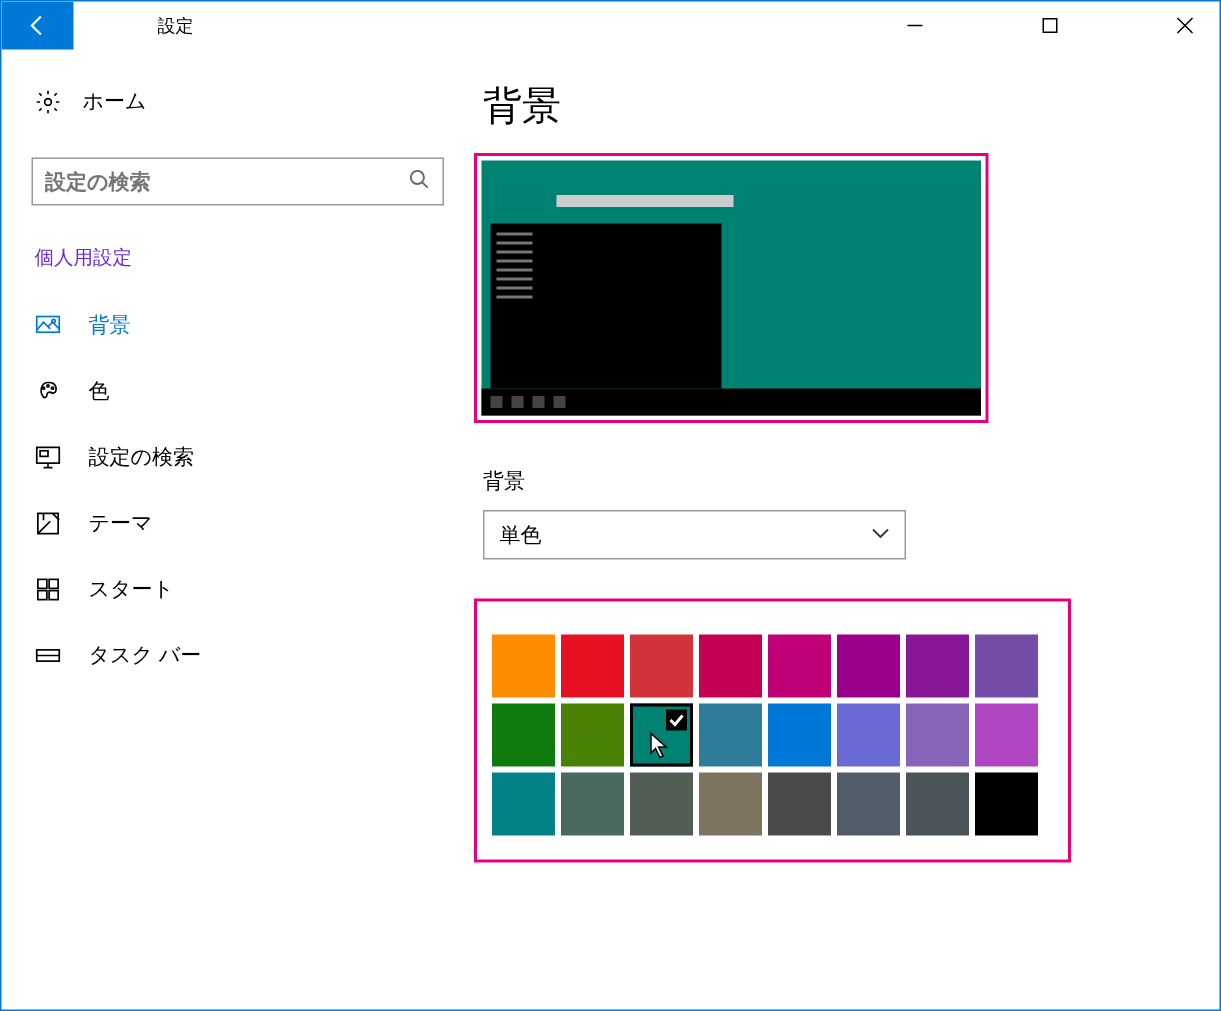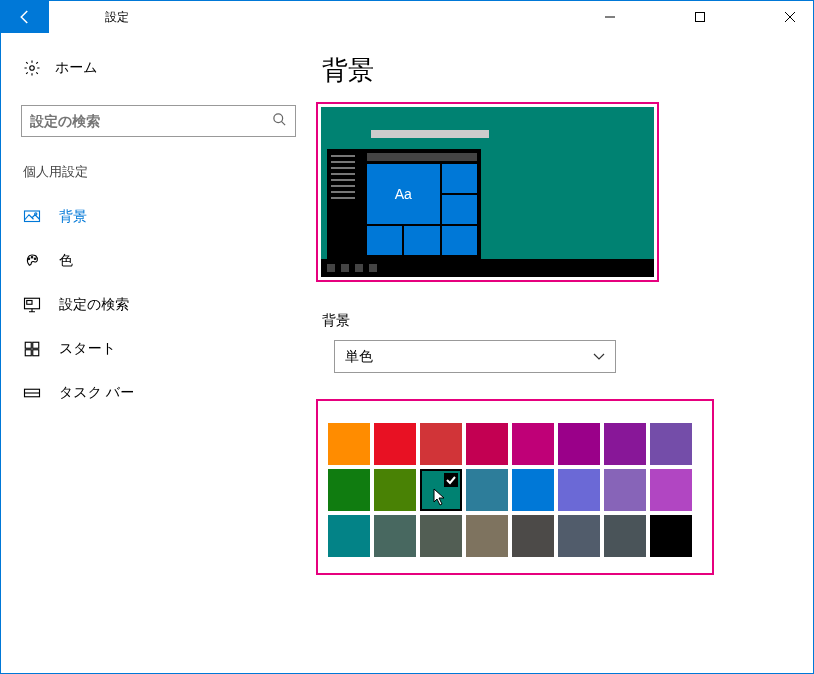--- a/index.html
+++ b/index.html
@@ -12,21 +12,21 @@
   .win-btn { width: 46px; display:flex; align-items:center; justify-content:center; color:#000; }
 
   .body { display:flex; height: calc(100% - 32px); }
 
   .sidebar { width: 315px; padding-top: 26px; }
   .home-item { display:flex; align-items:flex-start; gap:14px; padding: 0 22px; height: 30px; margin-bottom: 16px;}
   .search-box { margin: 0 20px 26px 20px; height: 32px; border: 1px solid #999; display:flex; align-items:center; padding: 0 8px; color:#666;}
   .search-box input { border:none; outline:none; flex:1; font-size:14px; color:#666; background:transparent;font-weight:bold;}
   .search-icon { color:#666; }
 
-  .section-label { padding: 0 22px; color:#404040; font-size:13px; margin-bottom: 14px;}
+  .section-label { padding: 0 22px; color:#6d28d9; font-size:13px; margin-bottom: 14px;}
   .nav-item { display:flex; align-items:center; gap:18px; padding: 0 22px; height: 44px; font-size:14px; }
   .nav-item.active { color:#0078d7; }
   .nav-icon { width:18px; display:flex; align-items:center; justify-content:center; }
   .nav-icon svg { stroke: currentColor; }
 
   .content { flex:1; padding: 20px 40px 20px 0; overflow:auto; }
   .page-title { font-size: 26px; font-weight: 300; margin-bottom: 14px; margin-left:6px;}
 
   .preview { width: 343px; height: 180px; border: 2px solid #E6007E; padding: 3px; margin-bottom: 30px;}
   .preview-inner { width:100%; height:100%; position:relative; background:var(--bg); }
@@ -36,21 +36,21 @@
   .sm-left { width:36px; display:flex; flex-direction:column; gap:4px; padding-top:2px;}
   .sm-line { height:2px; background:#777; width:24px;}
   .sm-right { flex:1; display:flex; flex-direction:column; gap:3px;}
   .sm-wide { height:8px; background:#444; width:100%;}
   .tiles { display:grid; grid-template-columns: repeat(3,1fr); grid-template-rows: repeat(3,1fr); gap:2px; flex:1;}
   .tile { background:#0078d7; }
   .tile.big { grid-column: span 2; grid-row: span 2; display:flex; align-items:center; justify-content:center; color:#fff; font-size:14px;}
   .window-float { position:absolute; left:50px; top:23px; width:118px; height:8px; background:#ccc;}
 
   .field-label { font-size:14px; margin-bottom:10px; margin-left:6px;}
-  .dropdown { width:282px; height:33px; border:1px solid #999; display:flex; align-items:center; padding:0 10px; justify-content:space-between; margin-bottom:26px; margin-left:18px;}
+  .dropdown { width:282px; height:33px; border:1px solid #999; display:flex; align-items:center; padding:0 10px; justify-content:space-between; margin-bottom:26px; margin-left:6px;}
   .dropdown .chev { font-size:11px; color:#333;}
 
   .color-section { border:2px solid #E6007E; padding:14px 10px 16px 10px; width:398px;}
   .swatches { display:grid; grid-template-columns: repeat(8, 42px); grid-auto-rows: 42px; gap:4px; margin-top:8px;}
   .swatch { width:42px; height:42px; position:relative; border:2px solid transparent;}
   .swatch.selected { border-color:#000;}
   .swatch.selected::after { content:""; position:absolute; top:2px; right:2px; width:14px; height:14px; background:#000;}
   .swatch.selected svg.check { position:absolute; top:3px; right:3px; z-index:2;}
   .swatch.selected svg.cursor { position:absolute; top:16px; left:10px; z-index:2;}
 
@@ -136,20 +136,29 @@
               <rect x="2" y="3" width="20" height="14"></rect>
               <path d="M8 21h8M12 17v4"></path>
               <rect x="5" y="6" width="7" height="5"></rect>
             </svg>
           </span>
           <span>設定の検索</span>
         </div>
         <div class="nav-item">
           <span class="nav-icon">
             <svg width="18" height="18" viewBox="0 0 24 24" fill="none" stroke-width="1.5">
+              <rect x="3" y="3" width="18" height="18"></rect>
+              <path d="M3 21 L14 10 M8 3 L8 9 M16 3 L22 9"></path>
+            </svg>
+          </span>
+          <span>テーマ</span>
+        </div>
+        <div class="nav-item">
+          <span class="nav-icon">
+            <svg width="18" height="18" viewBox="0 0 24 24" fill="none" stroke-width="1.5">
               <rect x="3" y="3" width="8" height="8"></rect>
               <rect x="13" y="3" width="8" height="8"></rect>
               <rect x="3" y="13" width="8" height="8"></rect>
               <rect x="13" y="13" width="8" height="8"></rect>
             </svg>
           </span>
           <span>スタート</span>
         </div>
         <div class="nav-item">
           <span class="nav-icon">
@@ -172,31 +181,20 @@
         <div class="start-menu">
           <div class="sm-left">
             <div class="sm-line"></div>
               <div class="sm-line"></div>
               <div class="sm-line"></div>
             <div class="sm-line"></div>
               <div class="sm-line"></div>
               <div class="sm-line"></div>
             <div class="sm-line"></div>
               <div class="sm-line"></div>
-          </div>
-          <div class="sm-right">
-            <div class="sm-wide"></div>
-            <div class="tiles">
-              <div class="tile big">Aa</div>
-              <div class="tile"></div>
-                <div class="tile"></div>
-              <div class="tile"></div>
-                <div class="tile"></div>
-                <div class="tile"></div>
-            </div>
           </div>
         </div>
         <div class="taskbar">
           <div class="tb-sq"></div>
             <div class="tb-sq"></div>
             <div class="tb-sq"></div>
             <div class="tb-sq"></div>
         </div>
       </div>
     </div>

